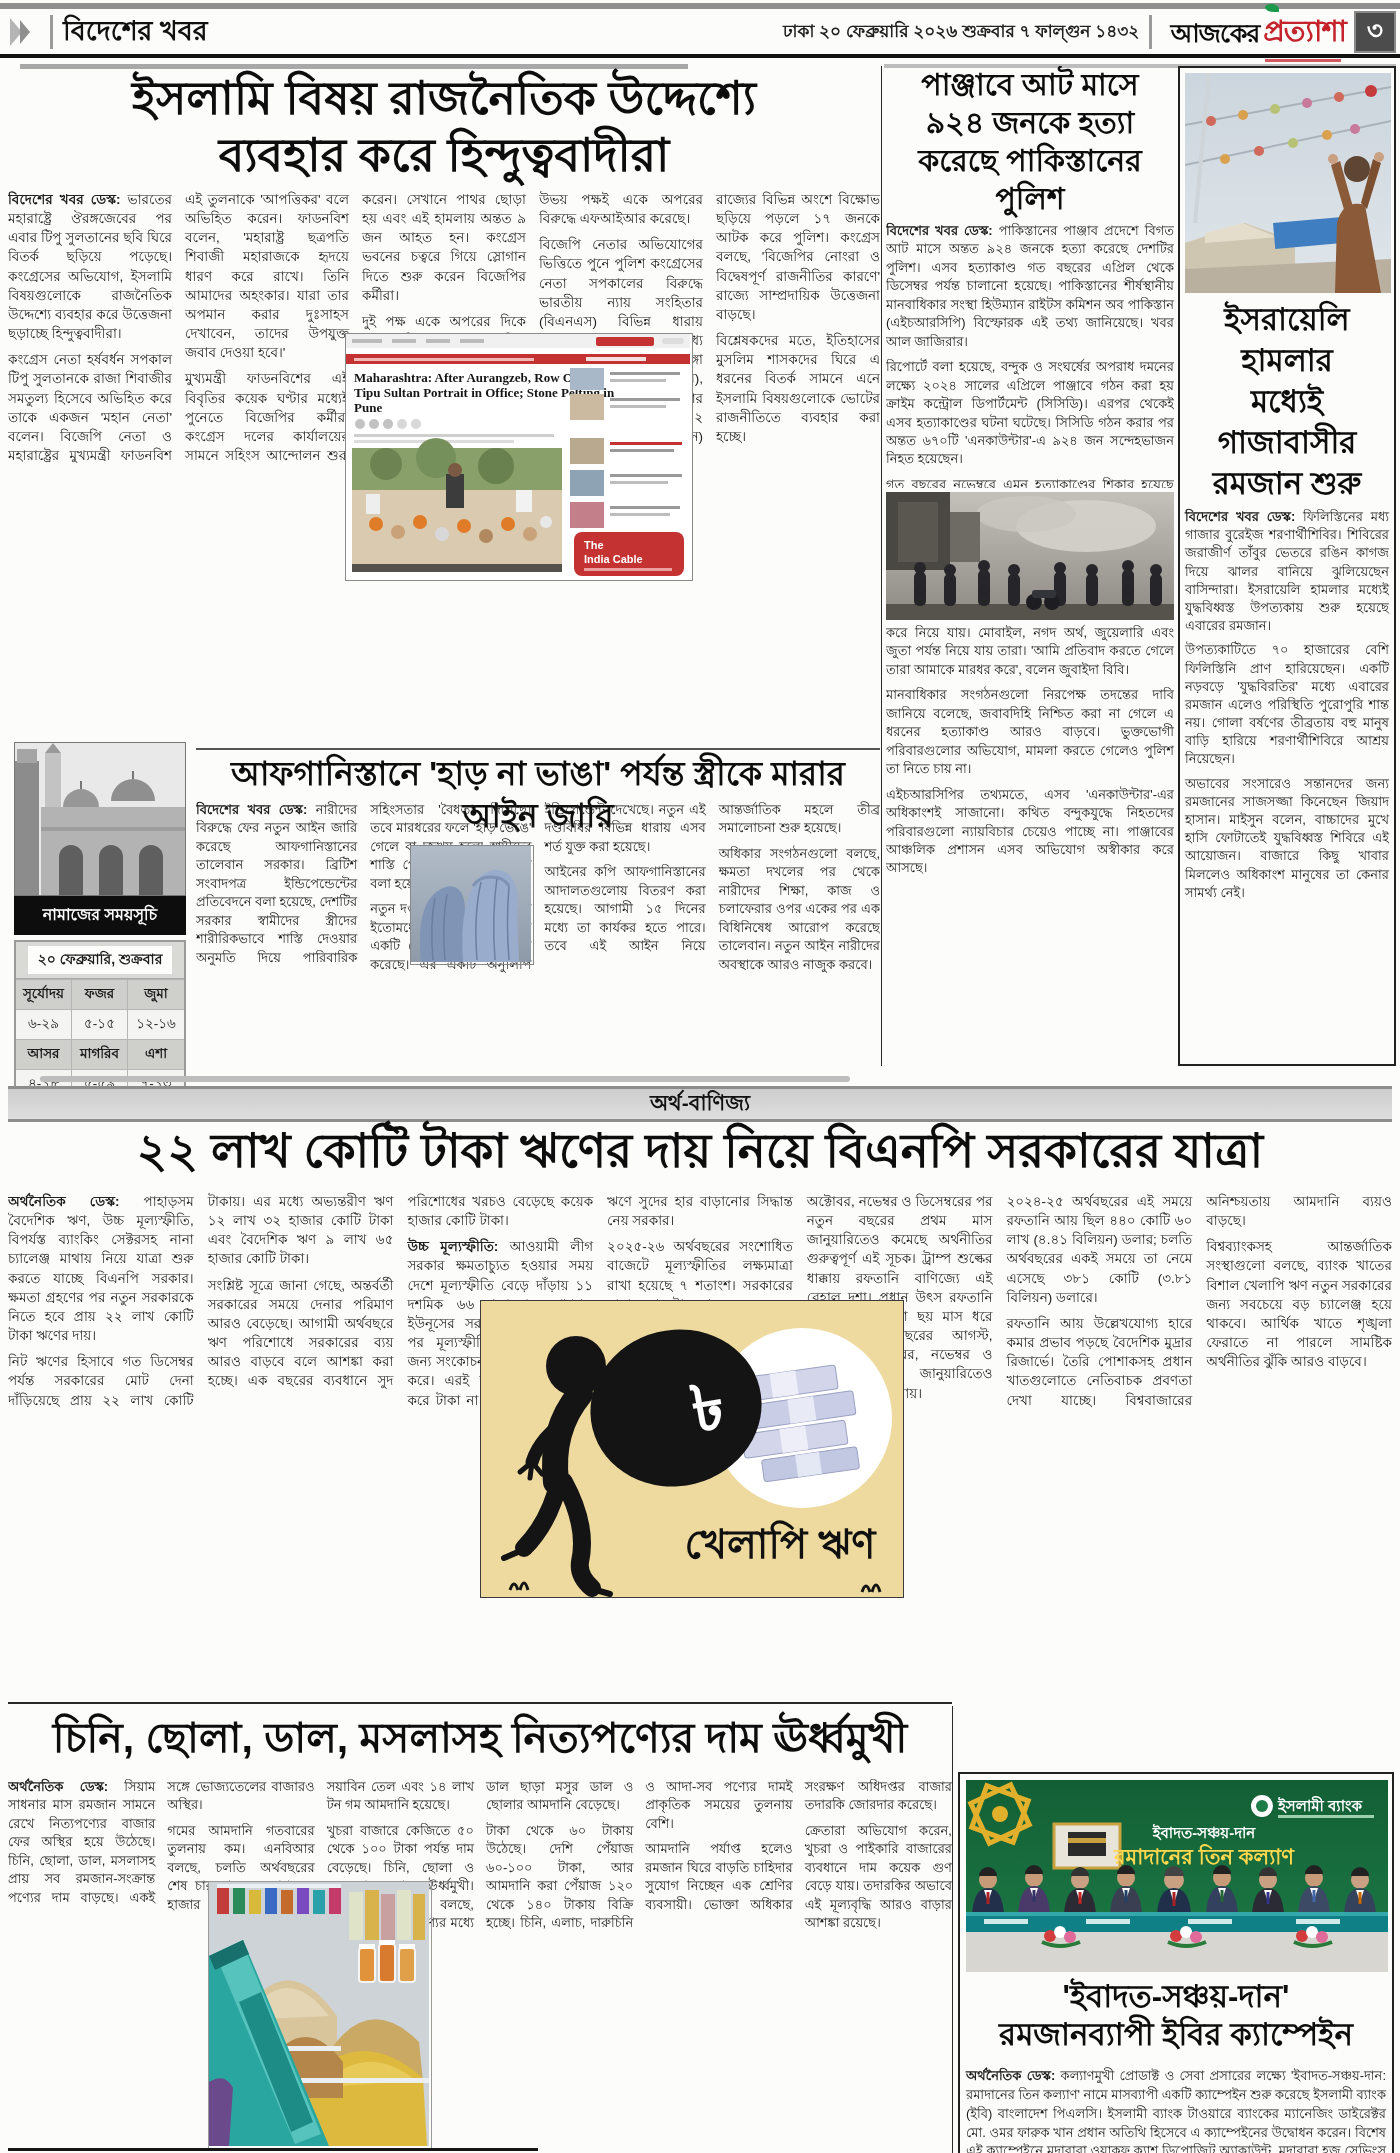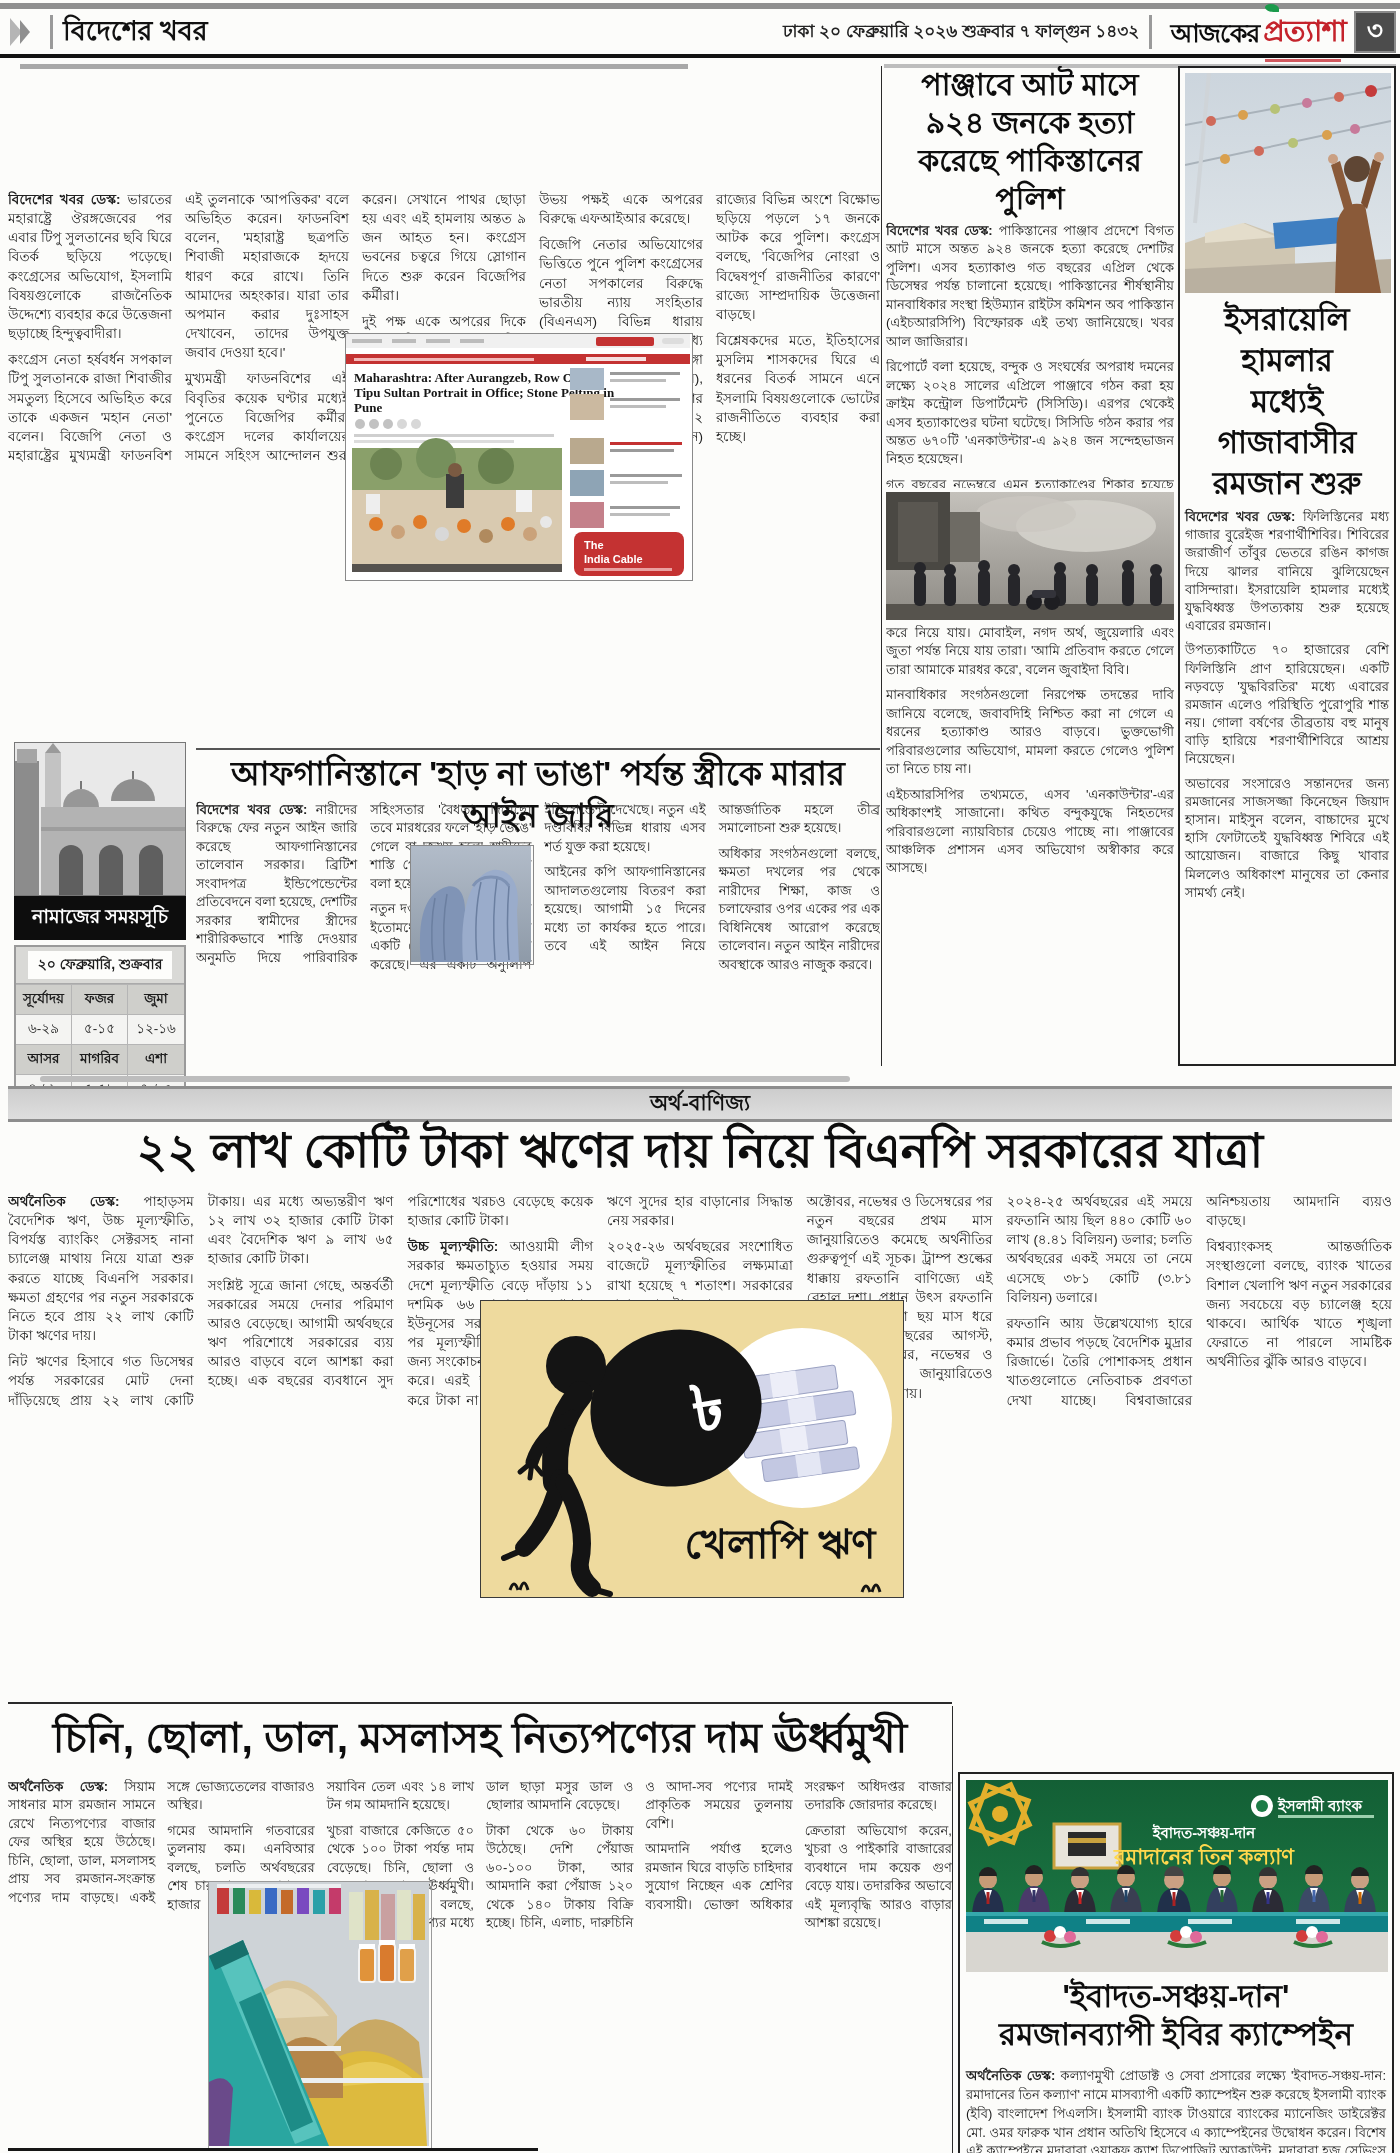--- a/index.html
+++ b/index.html
@@ -34,21 +34,21 @@
   
   .wire{border:1px solid #8a8a8a;background:#fff;}
   
   .gaza-box{border:2px solid #222;background:#fcfcfa;box-sizing:border-box;padding:5px;}
   .gaza-hl{font-size:31px;line-height:41px;font-weight:bold;text-align:center;color:#0d0d0d;margin:6px 0 4px;}
   .gaza-body{font-size:13px;line-height:1.4;text-align:justify;}
   .gaza-body .para{margin:0 0 6px;}
   
   .punjab-hl{font-size:30px;line-height:38px;}
   
-  .prayer-banner{background:#0d0d0d;color:#fff;font-size:19px;font-weight:bold;text-align:center;
+  .prayer-banner{background:#0d0d0d;color:#fff;font-size:16px;font-weight:bold;text-align:center;
                  padding:6px 0;letter-spacing:0;}
   .prayer-table{border:2px solid #9a9a9a;background:#f4f4f2;margin-top:5px;}
   .prayer-date{background:#d9d9d6;border-bottom:1px solid #aaa;text-align:center;padding:4px 2px;}
   .prayer-date span{display:inline-block;background:#fdfdfb;border-radius:0;padding:2px 10px;
                     font-size:14px;font-weight:bold;}
   .prayer-grid{display:grid;grid-template-columns:1fr 1fr 1fr;}
   .prayer-grid div{border-right:1px solid #b5b5b5;border-top:1px solid #b5b5b5;text-align:center;
                    font-size:13.5px;padding:3px 0;}
   .prayer-grid div:nth-child(3n){border-right:none;}
   .prayer-grid .lab{background:#cfcfcb;font-weight:bold;}
@@ -87,20 +87,26 @@
           <span class="logo-tagline"></span>
         </span>
       </div>
       <div class="page-num" style="margin-right:4px;">৩</div>
     </div>
   </header>
   <div class="abs rule-black"></div>
   <div class="abs graybar" style="left:20px;top:64px;width:668px;height:5px;"></div>
   <div class="abs graybar" style="left:884px;top:64px;width:512px;height:4px;background:#bdbdbd;"></div>
 
+  <section class="abs" style="left:8px;top:70px;width:872px;">
+    <div class="hl" style="font-size:46px;line-height:57px;">
+      <div>ইসলামি বিষয় রাজনৈতিক উদ্দেশ্যে</div>
+      <div>ব্যবহার করে হিন্দুত্ববাদীরা</div>
+    </div>
+  </section>
   <div class="abs body-cols" style="left:8px;top:190px;width:872px;height:550px;column-count:5;column-gap:13px;overflow:hidden;">
       <p class="para"><strong>বিদেশের খবর ডেস্ক: </strong>ভারতের মহারাষ্ট্রে ঔরঙ্গজেবের পর এবার টিপু সুলতানের ছবি ঘিরে বিতর্ক ছড়িয়ে পড়েছে। কংগ্রেসের অভিযোগ, ইসলামি বিষয়গুলোকে রাজনৈতিক উদ্দেশ্যে ব্যবহার করে উত্তেজনা ছড়াচ্ছে হিন্দুত্ববাদীরা।</p>
       <p class="para">কংগ্রেস নেতা হর্ষবর্ধন সপকাল টিপু সুলতানকে রাজা শিবাজীর সমতুল্য হিসেবে অভিহিত করে তাকে একজন 'মহান নেতা' বলেন। বিজেপি নেতা ও মহারাষ্ট্রের মুখ্যমন্ত্রী ফাডনবিশ এই তুলনাকে 'আপত্তিকর' বলে অভিহিত করেন। ফাডনবিশ বলেন, 'মহারাষ্ট্র ছত্রপতি শিবাজী মহারাজকে হৃদয়ে ধারণ করে রাখে। তিনি আমাদের অহংকার। যারা তার অপমান করার দুঃসাহস দেখাবেন, তাদের উপযুক্ত জবাব দেওয়া হবে।'</p>
       <p class="para">মুখ্যমন্ত্রী ফাডনবিশের এই বিবৃতির কয়েক ঘণ্টার মধ্যেই পুনেতে বিজেপির কর্মীরা কংগ্রেস দলের কার্যালয়ের সামনে সহিংস আন্দোলন শুরু করেন। সেখানে পাথর ছোড়া হয় এবং এই হামলায় অন্তত ৯ জন আহত হন। কংগ্রেস ভবনের চত্বরে গিয়ে স্লোগান দিতে শুরু করেন বিজেপির কর্মীরা।</p>
       <p class="para">দুই পক্ষ একে অপরের দিকে পাথর নিক্ষেপ করে। পুলিশ কর্মকর্তা বলেন, পাথর ছোড়াছুড়িতে তিনজন কংগ্রেসের কর্মী, দুজন বিজেপির কর্মী, দুজন নারী কনস্টেবল এবং দুজন সাংবাদিক আহত হয়েছেন। উভয় পক্ষই একে অপরের বিরুদ্ধে এফআইআর করেছে।</p>
       <p class="para">বিজেপি নেতার অভিযোগের ভিত্তিতে পুনে পুলিশ কংগ্রেসের নেতা সপকালের বিরুদ্ধে ভারতীয় ন্যায় সংহিতার (বিএনএস) বিভিন্ন ধারায় মামলা করেছে। এর মধ্যে রয়েছে ধারা ১৯২ (দাঙ্গা বাধানোর উদ্দেশ্যে উসকানি), ১৯৬ (ধর্ম, জাতি বা ভাষার ভিত্তিতে বিভেদ সৃষ্টি), ৩৫২ (শান্তি ভঙ্গের উদ্দেশ্যে অপমান) এবং ৩৫৬ (মানহানি)।</p>
       <p class="para">রাজ্যের বিভিন্ন অংশে বিক্ষোভ ছড়িয়ে পড়লে ১৭ জনকে আটক করে পুলিশ। কংগ্রেস বলছে, 'বিজেপির নোংরা ও বিদ্বেষপূর্ণ রাজনীতির কারণে' রাজ্যে সাম্প্রদায়িক উত্তেজনা বাড়ছে।</p>
       <p class="para">বিশ্লেষকদের মতে, ইতিহাসের মুসলিম শাসকদের ঘিরে এ ধরনের বিতর্ক সামনে এনে ইসলামি বিষয়গুলোকে ভোটের রাজনীতিতে ব্যবহার করা হচ্ছে।</p>
     </div>
 

